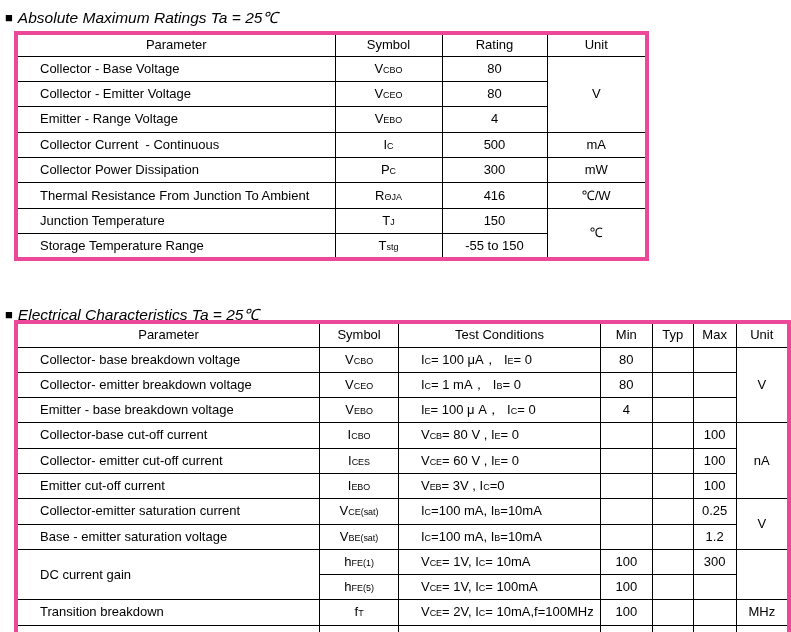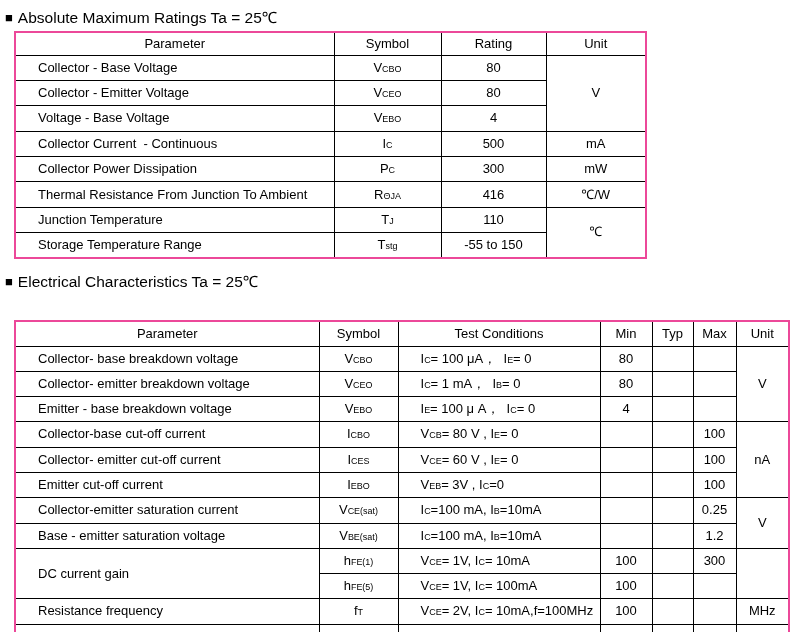--- a/index.html
+++ b/index.html
@@ -2,28 +2,28 @@
 <html><head>
 <meta charset="utf-8">
 <style>
   html, body { margin: 0; padding: 0; }
   body {
     width: 791px; height: 632px; overflow: hidden; position: relative;
     background: #ffffff; color: #000000;
     font-family: "Liberation Sans", sans-serif;
   }
   .section-title {
-    position: absolute; left: 5px; font-size: 15.5px; white-space: nowrap; color: #000;
+    position: absolute; left: 5px; font-size: 15.5px; white-space: nowrap; color: #000; font-style: italic;
   }
   .section-title .bullet { font-size: 13px; margin-right: 5px; position: relative; top: -1px; }
   #title1 { top: 6px; }
-  #title2 { top: 270px; }
+  #title2 { top: 303px; }
   table {
     position: absolute; border-collapse: collapse; table-layout: fixed;
-    border: 2px solid #ec4899; background: #ec4899;
+    border: 4px solid #ec4899; background: #ec4899;
   }
   #table1 { left: 14px; top: 31px; }
   #table2 { left: 14px; top: 320px; }
   th, td {
     border: 1.5px solid #000; padding: 0; font-size: 13px; font-weight: normal;
     vertical-align: middle; overflow: hidden; white-space: nowrap; background: #fff;
     line-height: 1.1;
   }
   #table1 thead tr { height: 23px; }
   #table1 tbody tr { height: 25.4px; }
@@ -62,21 +62,21 @@
         <td class="c">V<span class="sc">CBO</span></td>
         <td class="c">80</td>
         <td class="c" rowspan="3">V</td>
       </tr>
       <tr>
         <td class="pl">Collector - Emitter Voltage</td>
         <td class="c">V<span class="sc">CEO</span></td>
         <td class="c">80</td>
       </tr>
       <tr>
-        <td class="pl">Voltage - Base Voltage</td>
+        <td class="pl">Emitter - Range Voltage</td>
         <td class="c">V<span class="sc">EBO</span></td>
         <td class="c">4</td>
       </tr>
       <tr>
         <td class="pl">Collector Current &nbsp;- Continuous</td>
         <td class="c">I<span class="sc">C</span></td>
         <td class="c">500</td>
         <td class="c">mA</td>
       </tr>
       <tr>
@@ -87,21 +87,21 @@
       </tr>
       <tr>
         <td class="pl">Thermal Resistance From Junction To Ambient</td>
         <td class="c">R<span class="sc">ΘJA</span></td>
         <td class="c">416</td>
         <td class="c">℃/W</td>
       </tr>
       <tr>
         <td class="pl">Junction Temperature</td>
         <td class="c">T<span class="sc">J</span></td>
-        <td class="c">110</td>
+        <td class="c">150</td>
         <td class="c" rowspan="2">℃</td>
       </tr>
       <tr>
         <td class="pl">Storage Temperature Range</td>
         <td class="c">T<span class="sc">stg</span></td>
         <td class="c">-55 to 150</td>
       </tr>
     </tbody>
 </table>
 
@@ -208,21 +208,21 @@
         <td class="c" rowspan="2"></td>
       </tr>
       <tr>
         <td class="c">h<span class="sc">FE(5)</span></td>
         <td class="pl">V<span class="sc">CE</span>= 1V, I<span class="sc">C</span>= 100mA</td>
         <td class="c">100</td>
         <td class="c"></td>
         <td class="c"></td>
       </tr>
       <tr>
-        <td class="pl">Resistance frequency</td>
+        <td class="pl">Transition breakdown</td>
         <td class="c">f<span class="sc">T</span></td>
         <td class="pl">V<span class="sc">CE</span>= 2V, I<span class="sc">C</span>= 10mA,f=100MHz</td>
         <td class="c">100</td>
         <td class="c"></td>
         <td class="c"></td>
         <td class="c">MHz</td>
       </tr>
       <tr class="stub">
         <td class="c"></td>
         <td class="c"></td>

